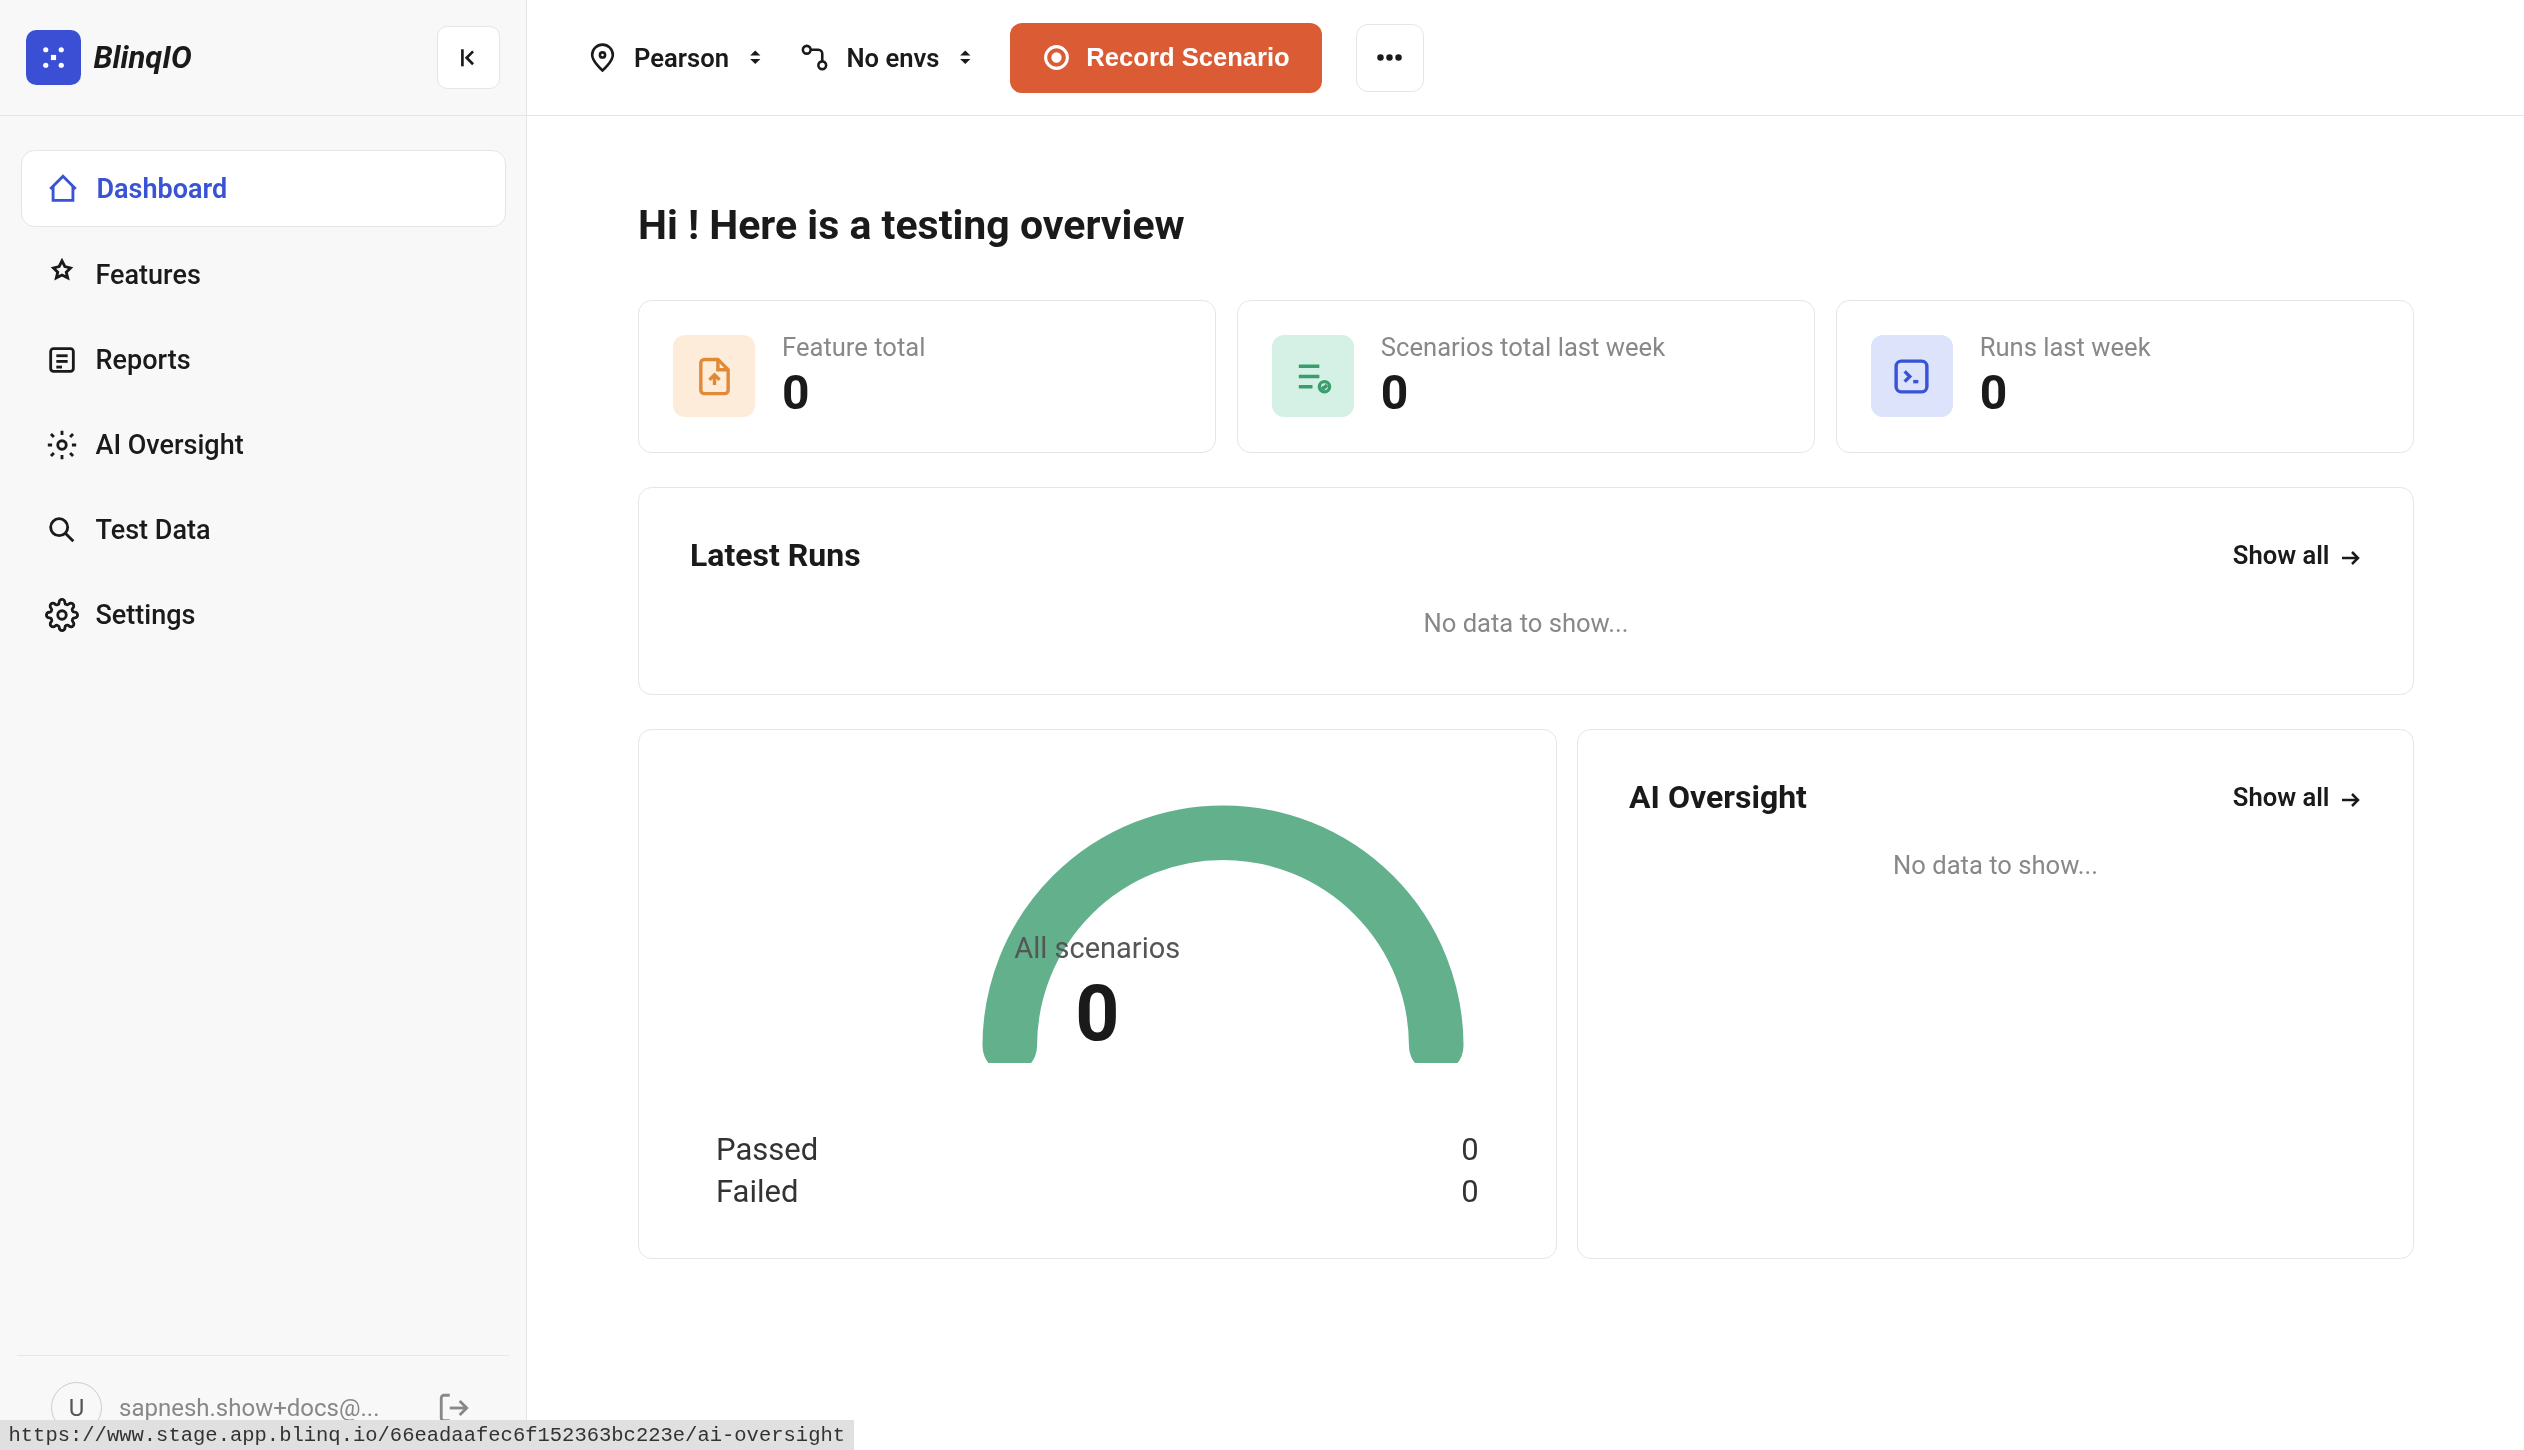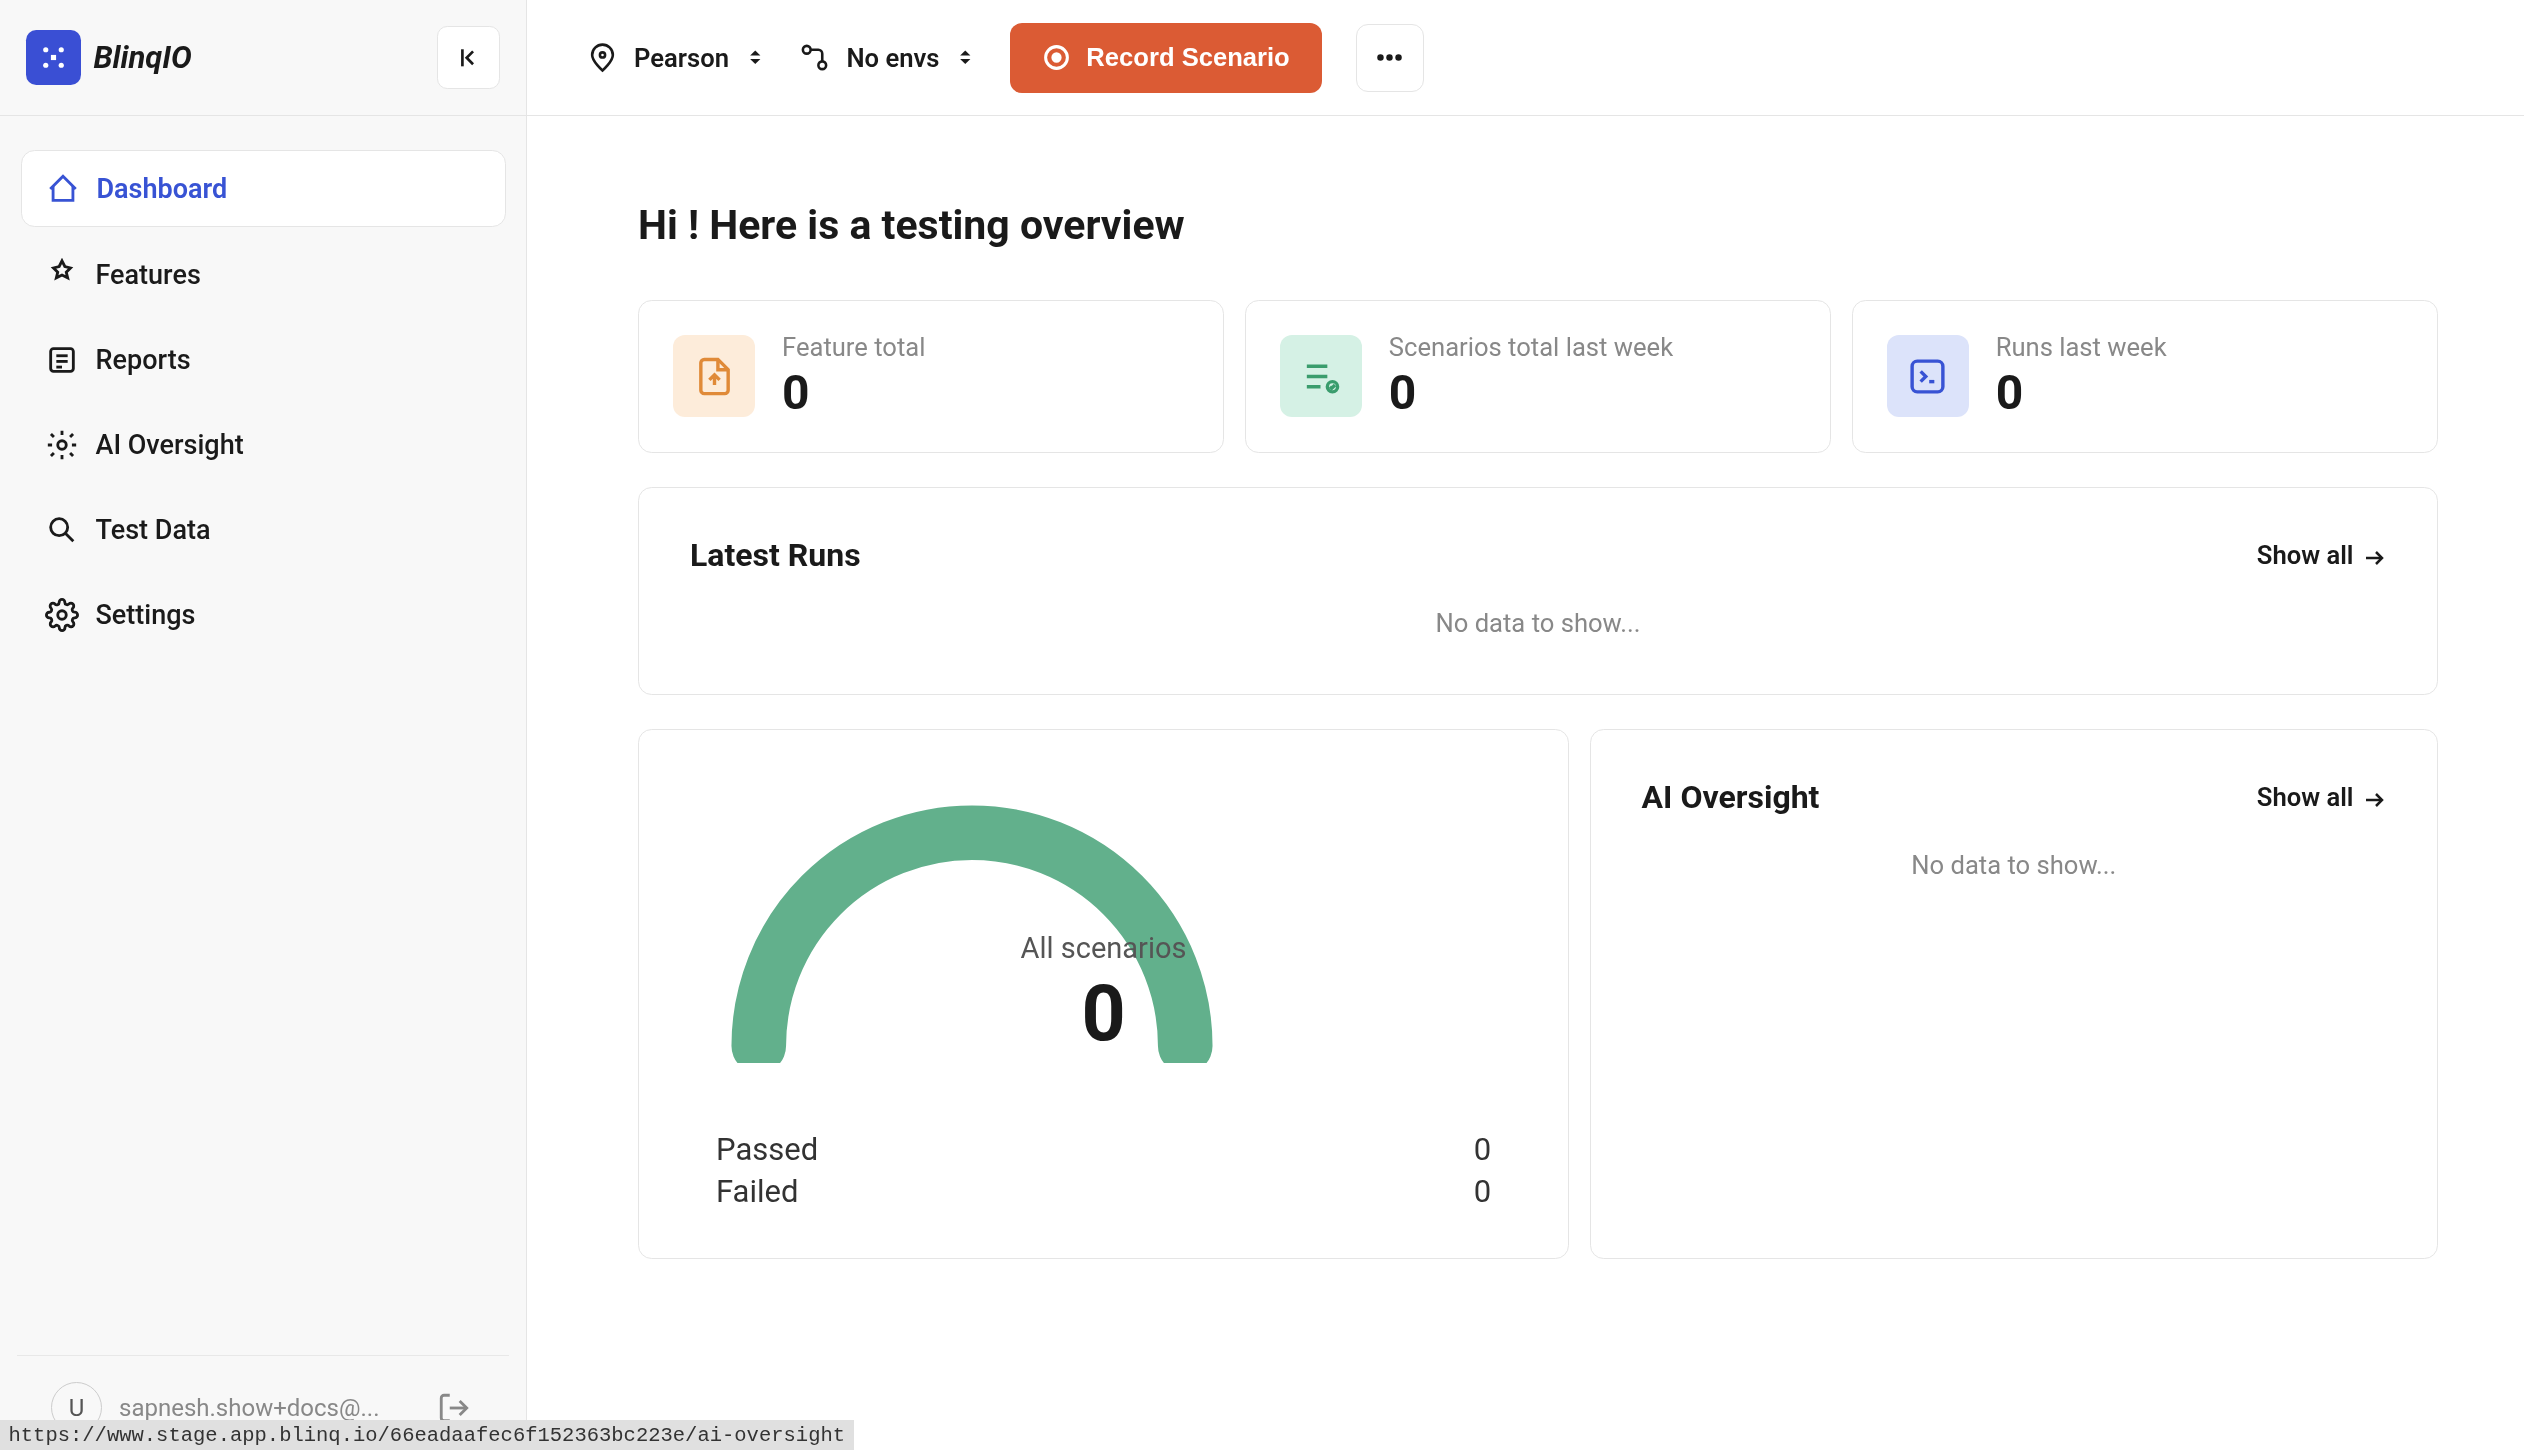--- a/index.html
+++ b/index.html
@@ -162,21 +162,21 @@
       border: 1.7px solid #e5e5e5;
       border-radius: 12px;
       background: white;
       display: flex;
       align-items: center;
       justify-content: center;
       cursor: pointer;
     }
     .content {
       flex: 1;
-      padding: 85px 87px 43px 111px;
+      padding: 85px 111px 43px 111px;
       overflow-y: auto;
     }
     .page-title {
       font-size: 41px;
       font-weight: 700;
       color: #1a1a1a;
       margin-bottom: 51px;
     }
     .stats-row {
       display: flex;
@@ -250,21 +250,21 @@
       margin-top: 34px;
     }
     .gauge-panel {
       flex: 1;
       border: 1.7px solid #e5e5e5;
       border-radius: 13.6px;
       padding: 43px 60px;
     }
     .gauge-container {
       display: flex;
-      justify-content: flex-start;
+      justify-content: flex-end;
       position: relative;
     }
     .gauge-center {
       position: absolute;
       top: 50%;
       left: 50%;
       transform: translate(-50%, 10%);
       text-align: center;
     }
     .gauge-label {

